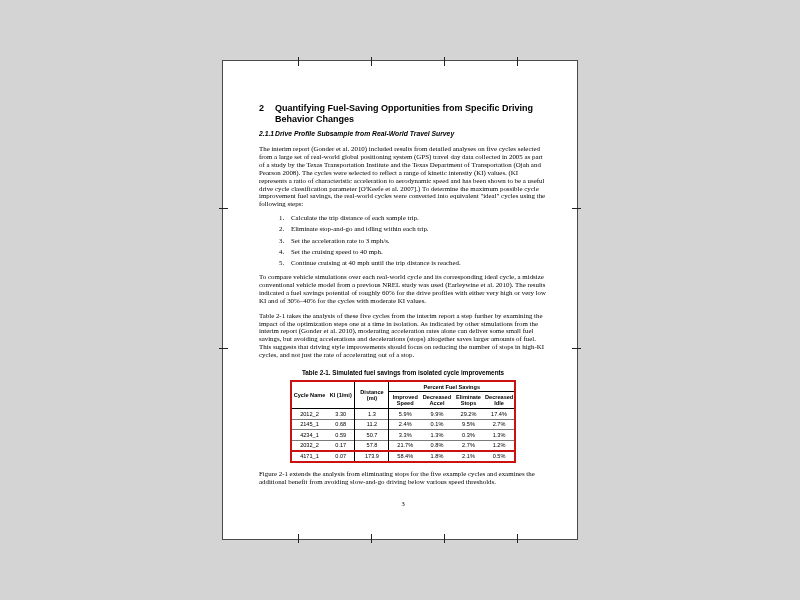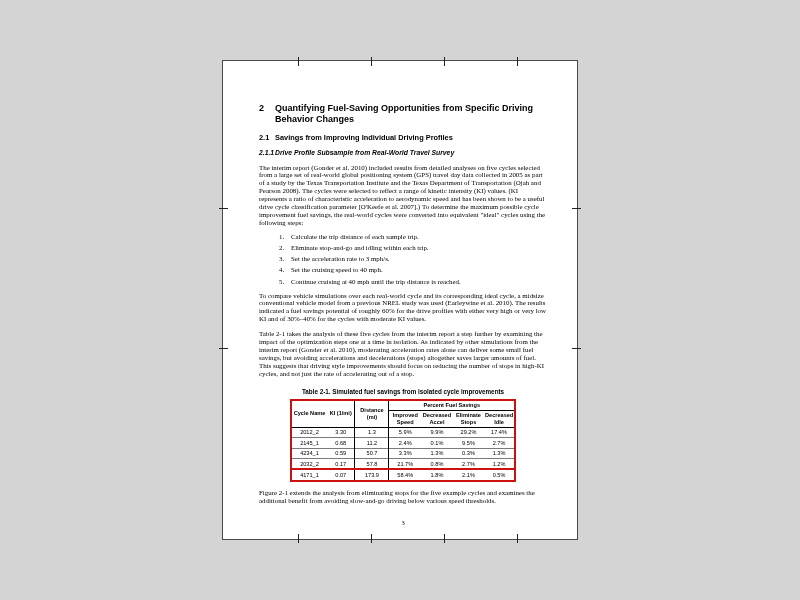--- a/index.html
+++ b/index.html
@@ -79,24 +79,20 @@
     <div class="tick-h" style="top:147px;right:-4px"></div>
     <div class="tick-h" style="top:287px;right:-4px"></div>
 
     <div class="content">
 
       <div class="h1">
         <span class="num">2</span>
         <span>Quantifying Fuel-Saving Opportunities from Specific Driving Behavior Changes</span>
       </div>
 
-      <div class="h2">
-        <span class="num">2.1</span>
-        <span>Savings from Improving Individual Driving Profiles</span>
-      </div>
 
       <div class="h3">
         <span class="num">2.1.1</span>
         <span>Drive Profile Subsample from Real-World Travel Survey</span>
       </div>
 
       <div class="para">The interim report (Gonder et al. 2010) included results from detailed analyses on five cycles selected from a large set of real-world global positioning system (GPS) travel day data collected in 2005 as part of a study by the Texas Transportation Institute and the Texas Department of Transportation (Ojah and Pearson 2008). The cycles were selected to reflect a range of kinetic intensity (KI) values. (KI represents a ratio of characteristic acceleration to aerodynamic speed and has been shown to be a useful drive cycle classification parameter [O'Keefe et al. 2007].) To determine the maximum possible cycle improvement fuel savings, the real-world cycles were converted into equivalent "ideal" cycles using the following steps:</div>
 
       <div class="steps">
         <div class="step">

